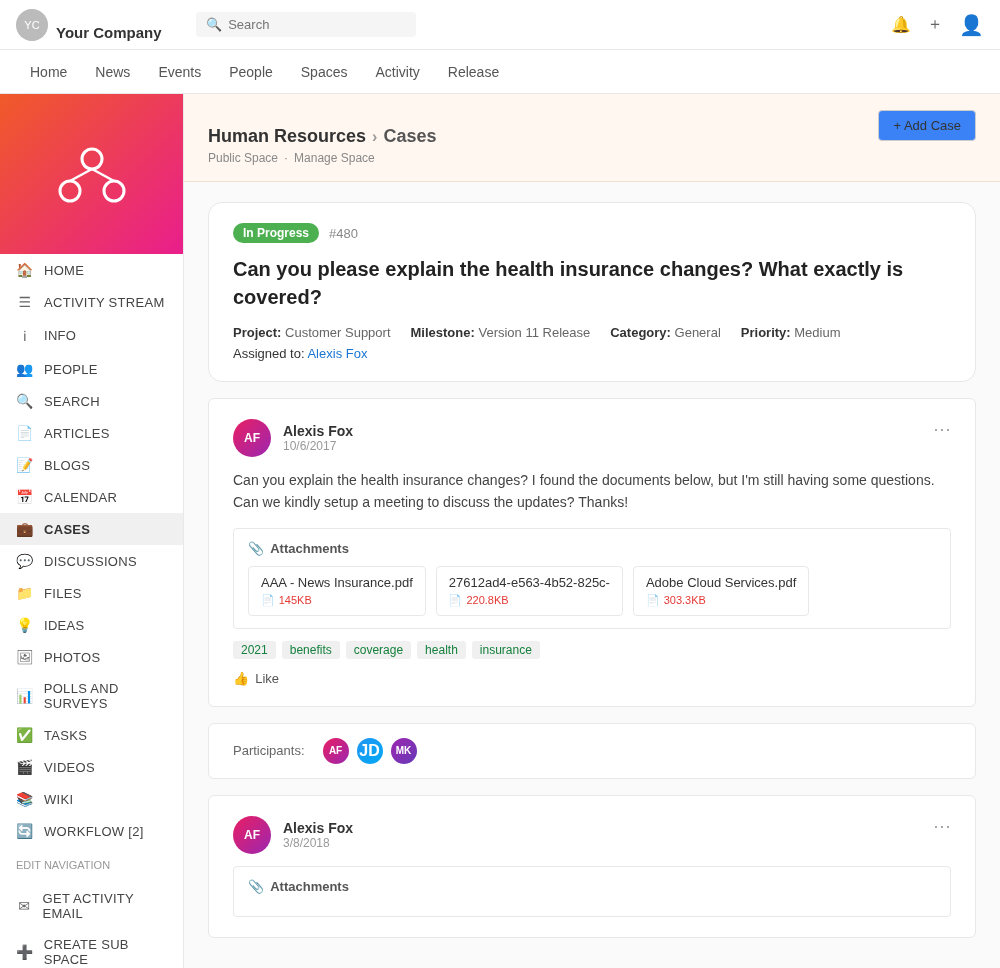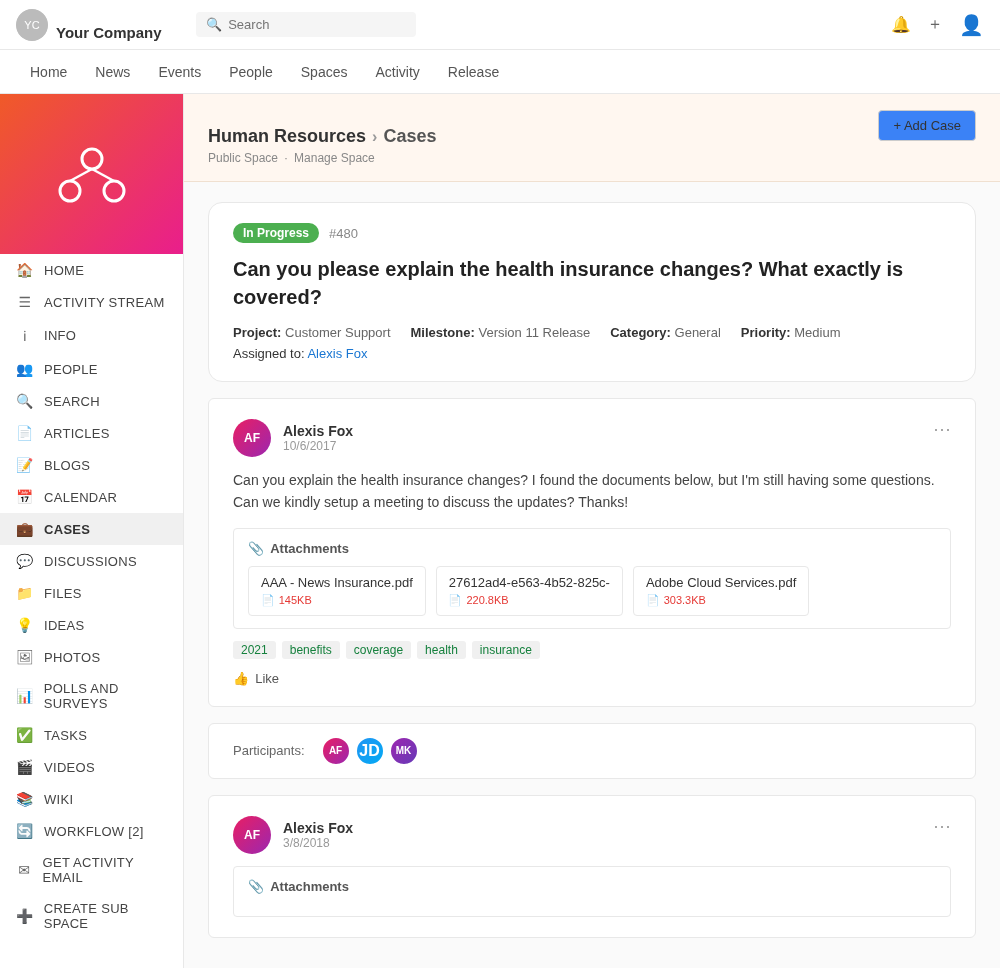--- a/index.html
+++ b/index.html
@@ -278,20 +278,21 @@
       </div>
       <div class="sidebar-item">
         <span class="si-icon">📚</span>
         <span>WIKI</span>
       </div>
       <div class="sidebar-item">
         <span class="si-icon">🔄</span>
         <span>WORKFLOW [2]</span>
       </div>
     </div>
+    <div class="sidebar-edit">Edit Navigation</div>
     <div class="sidebar-edit-items">
       <div class="sidebar-item">
         <span class="si-icon">✉</span>
         <span>GET ACTIVITY EMAIL</span>
       </div>
       <div class="sidebar-item">
         <span class="si-icon">➕</span>
         <span>CREATE SUB SPACE</span>
       </div>
 

